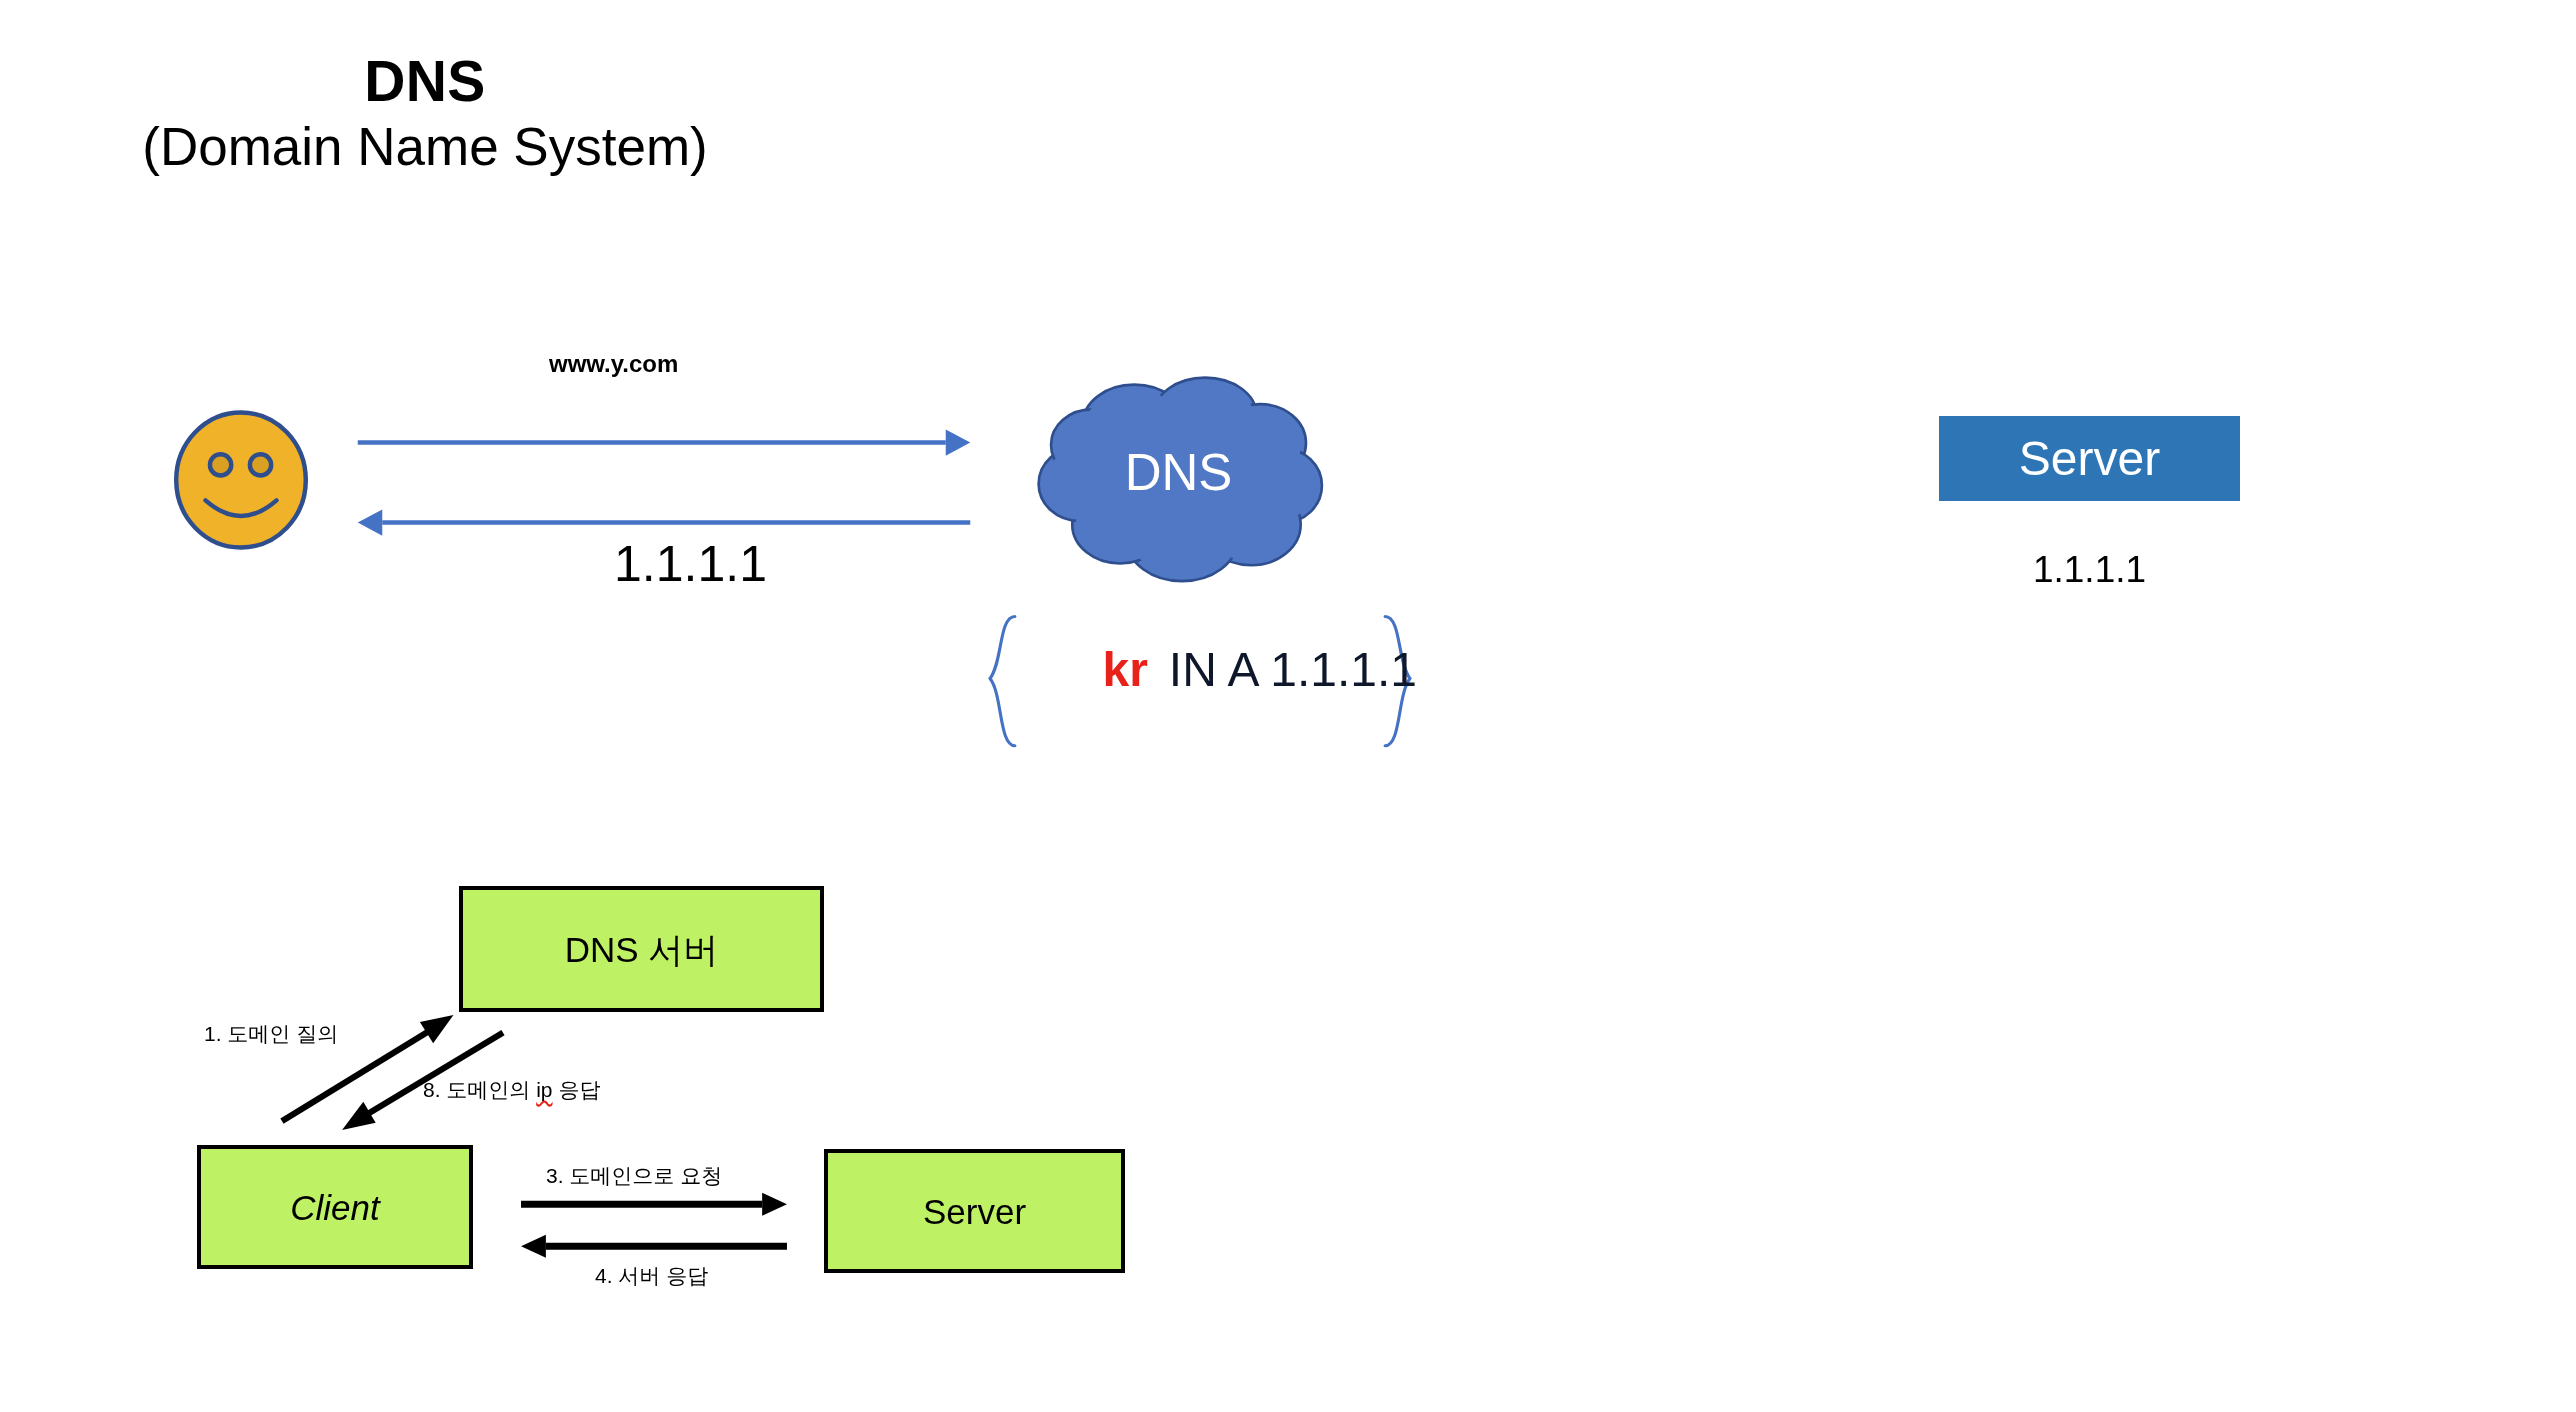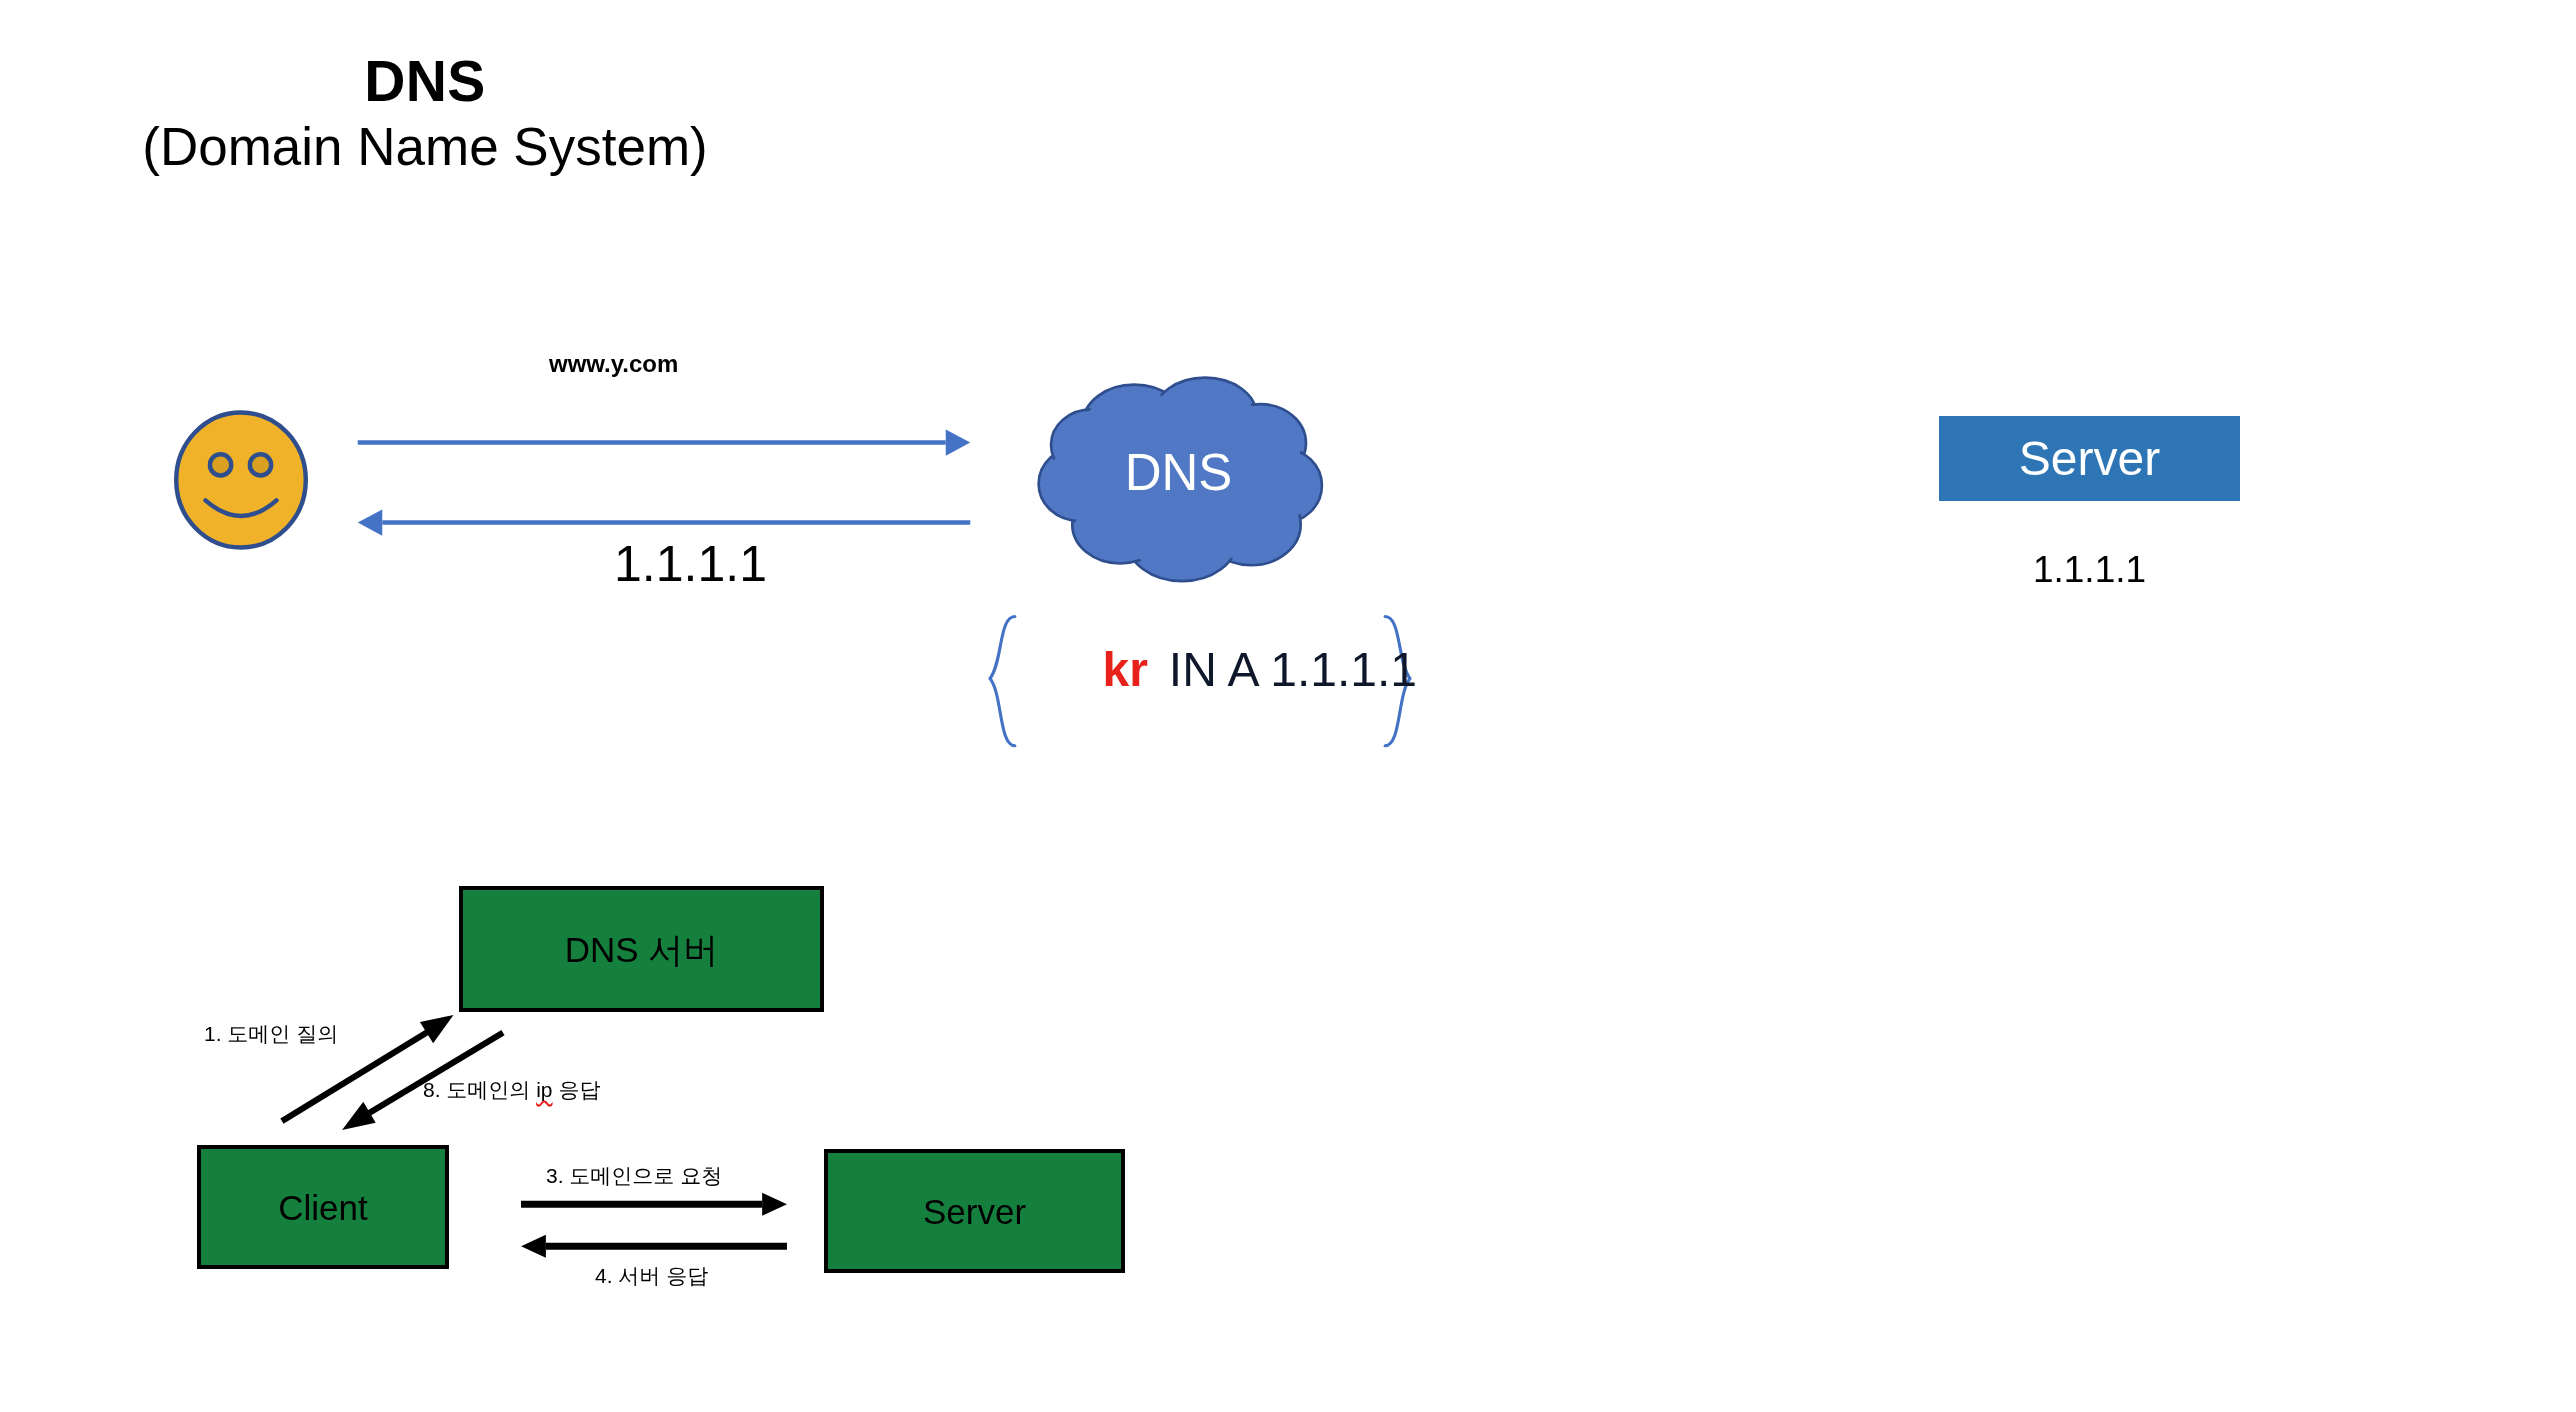--- a/index.html
+++ b/index.html
@@ -119,33 +119,33 @@
     top: 549px;
     width: 301px;
     text-align: center;
     font-size: 37px;
     color: #000000;
   }
 
   
   .flow-box {
     border: 4.4px solid #000000;
-    background: #15803d;
+    background: #bef264;
     box-sizing: border-box;
     display: flex;
     align-items: center;
     justify-content: center;
   }
   .flow-box-label {
     font-size: 35px;
     color: #000000;
     line-height: 1;
   }
   #box-dns-server { left: 459px;  top: 886px; width: 365px; height: 126px; }
-  #box-client     { left: 197px;  top: 1145px; width: 252px; height: 124px; }
+  #box-client     { left: 197px;  top: 1145px; width: 276px; height: 124px; font-style: italic; }
   #box-server     { left: 824px;  top: 1149px; width: 301px; height: 124px; }
 
   #diag-arrows { left: 257px; top: 992px; width: 301px; height: 168px; }
 
   .flow-label {
     font-size: 21px;
     color: #000000;
     white-space: nowrap;
     line-height: 1;
   }

